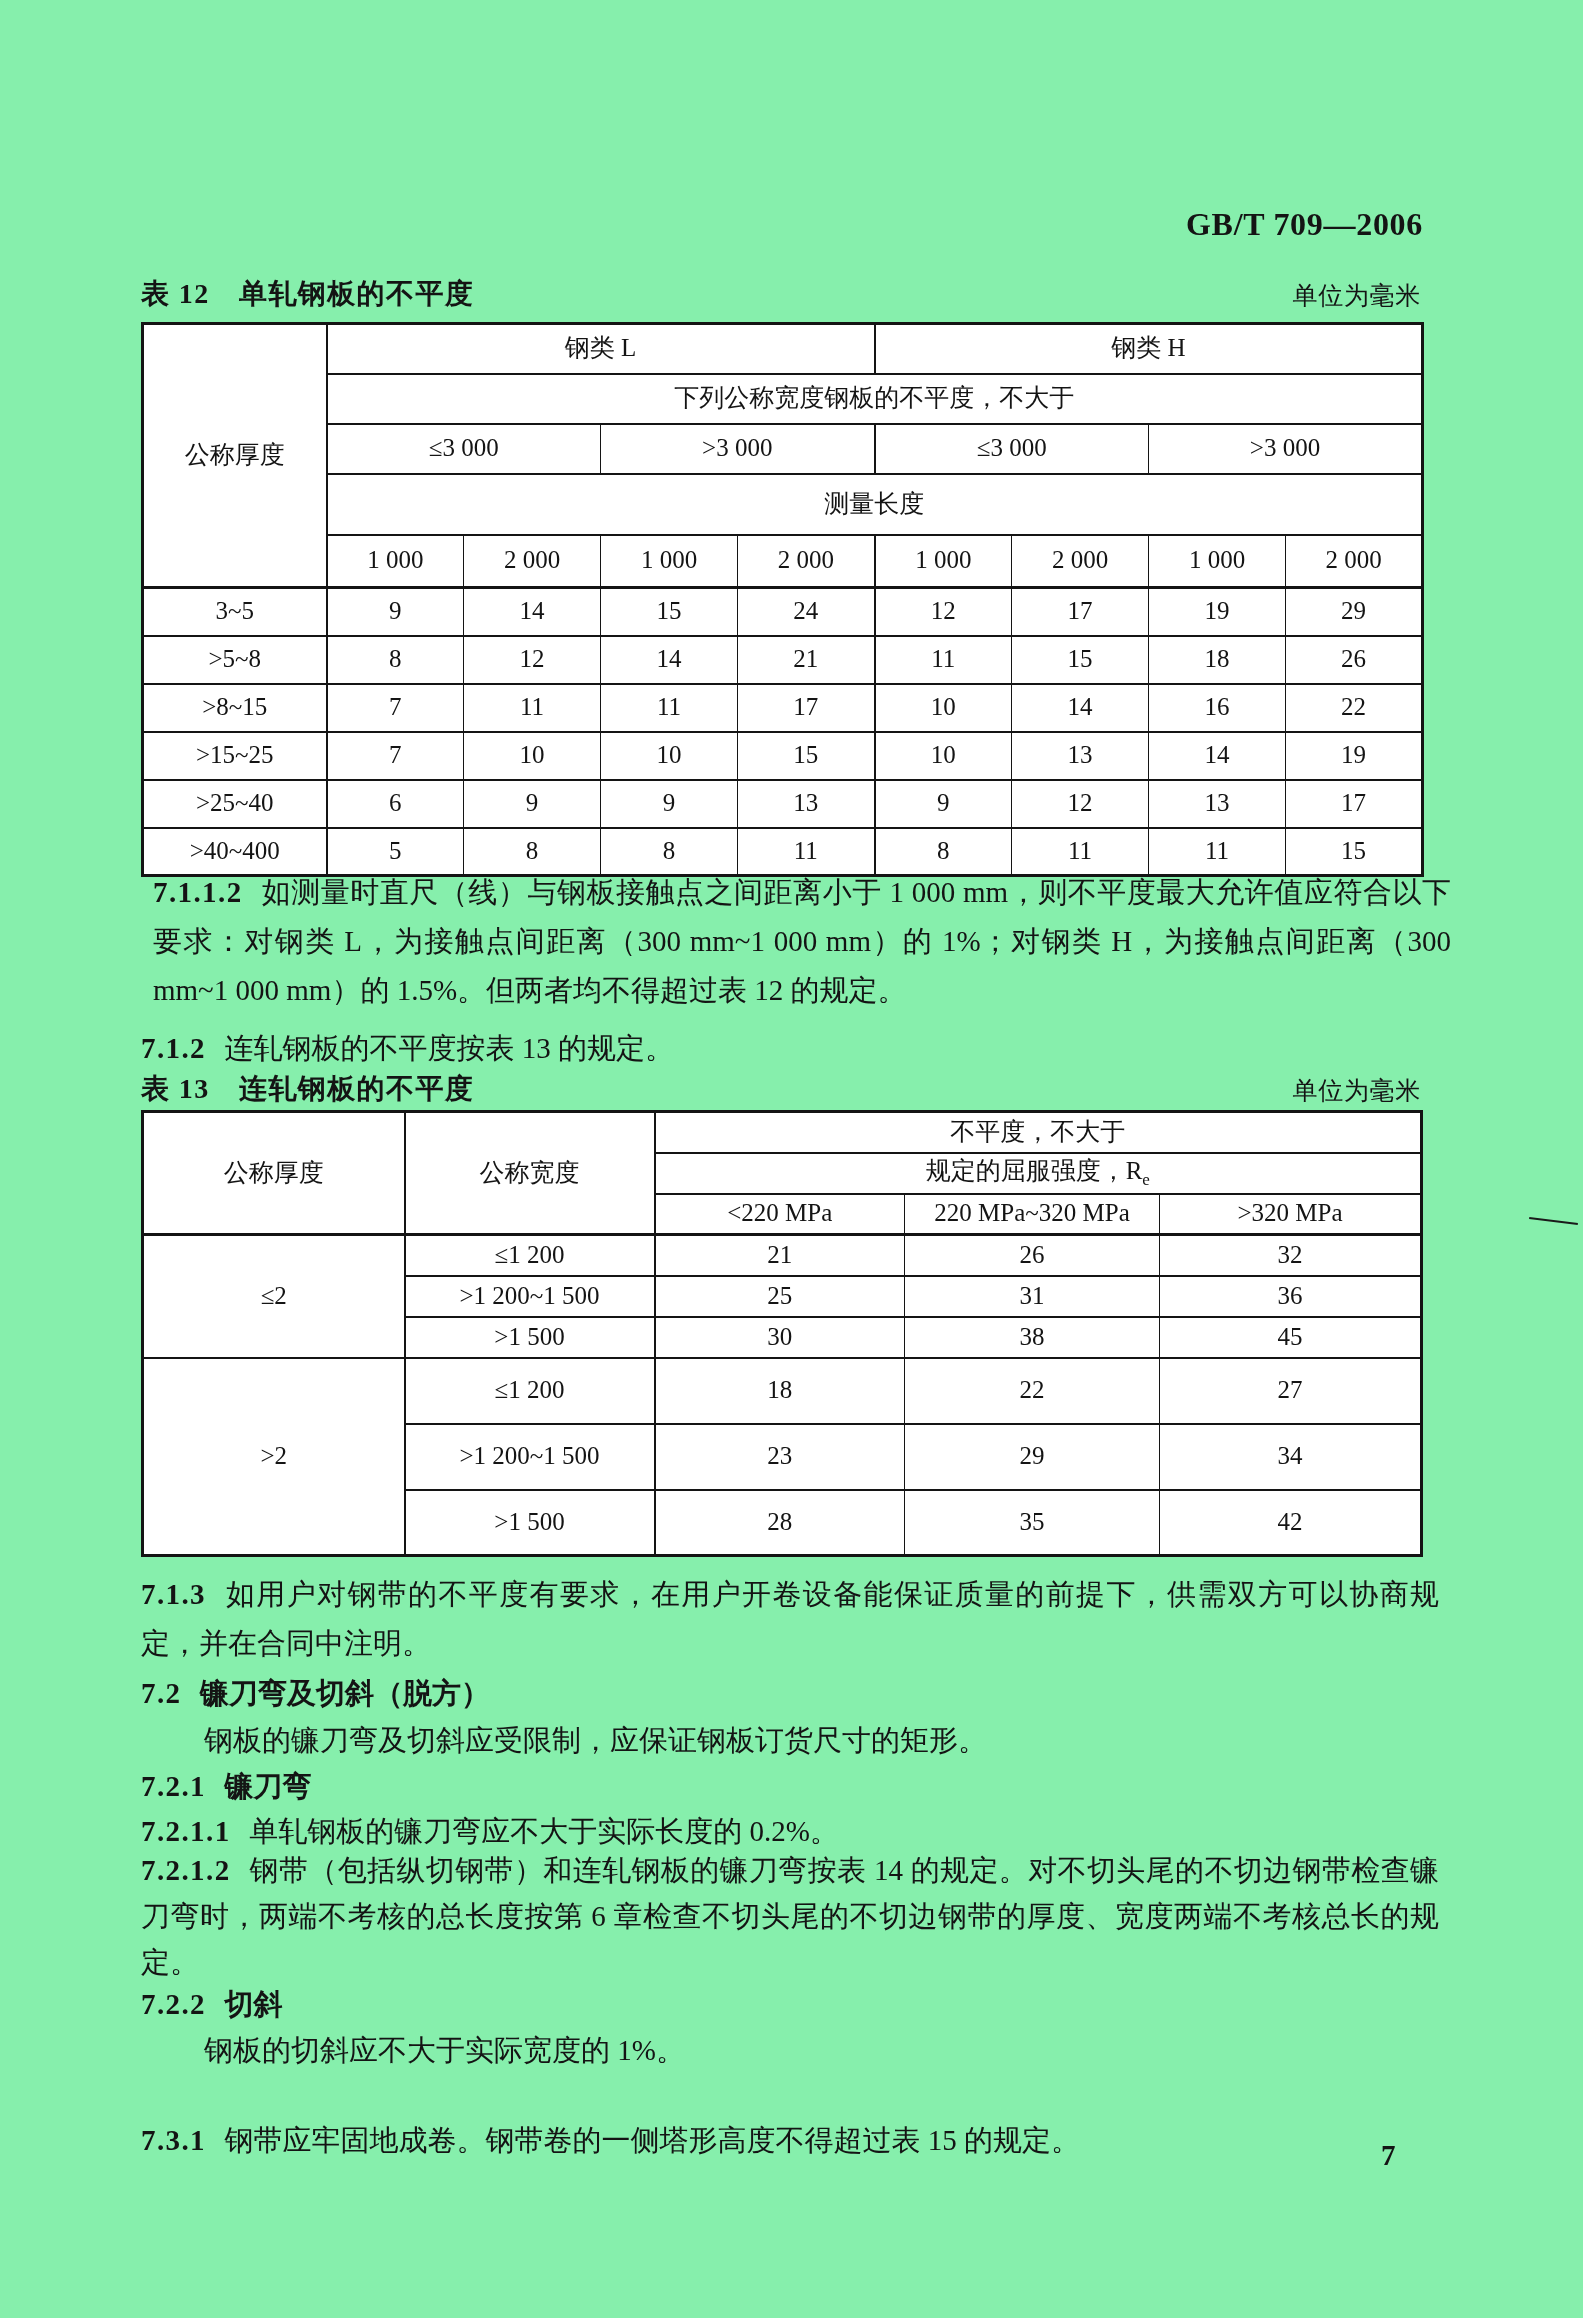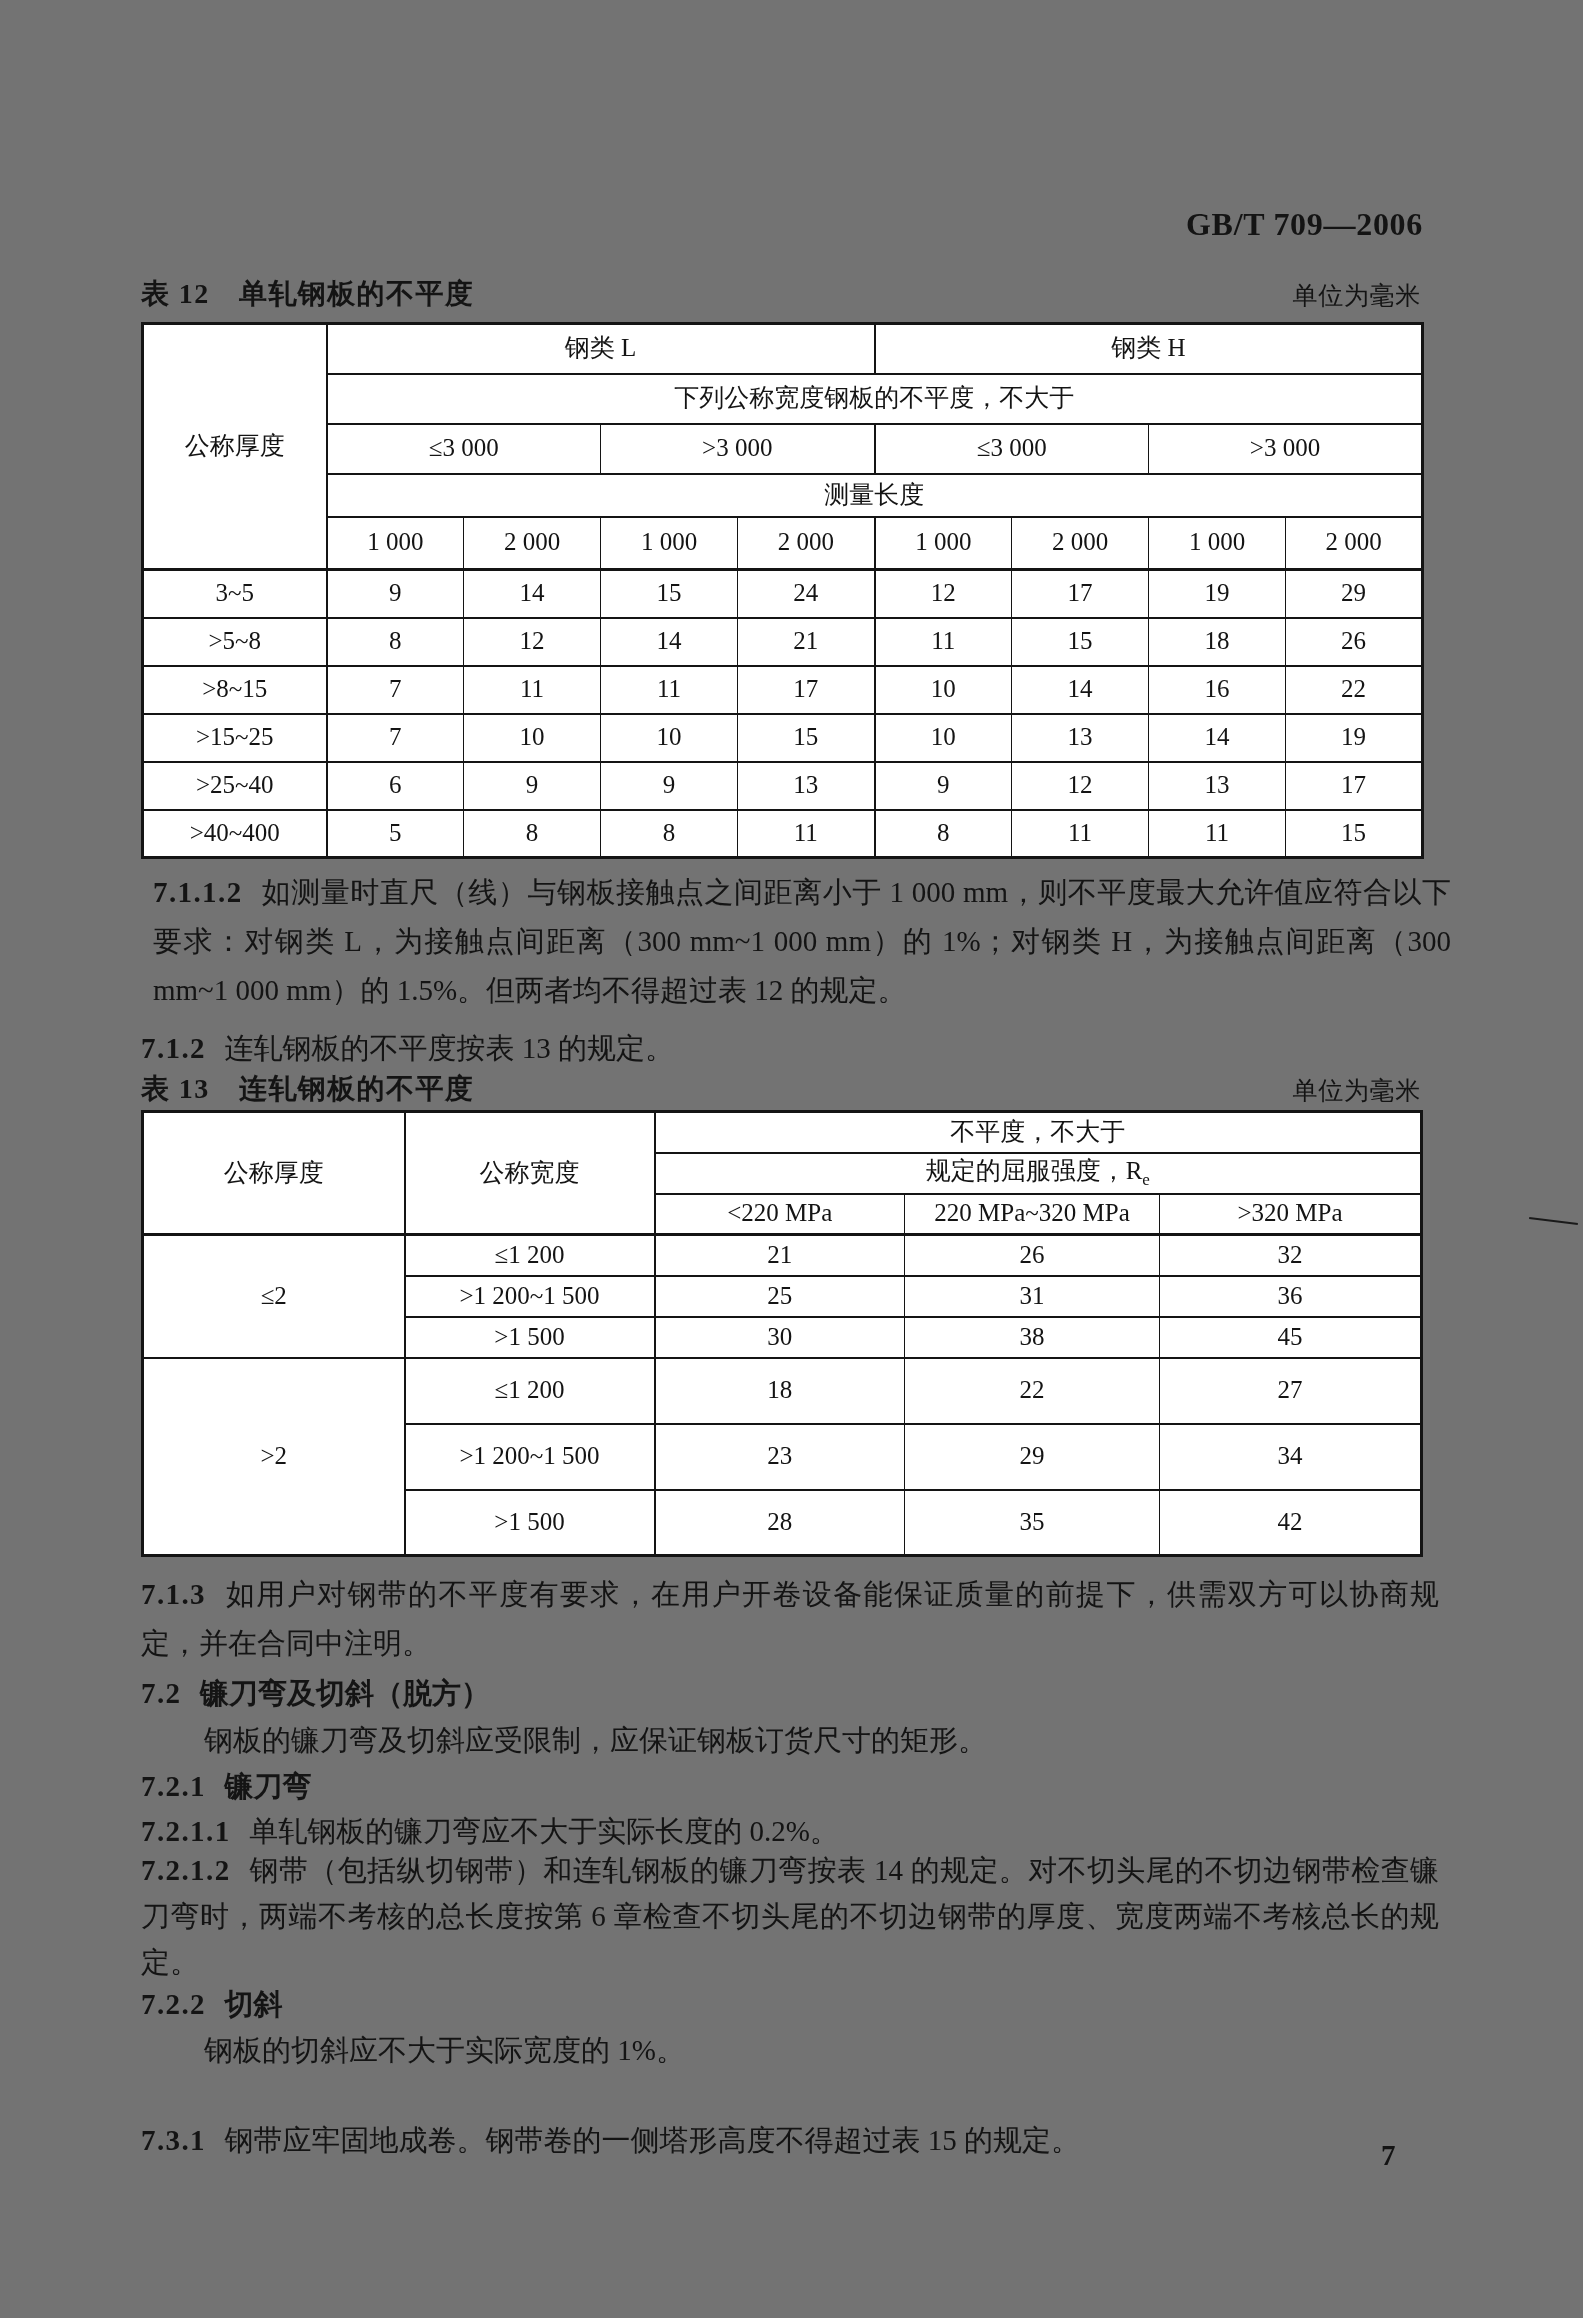--- a/index.html
+++ b/index.html
@@ -1,19 +1,19 @@
 <!DOCTYPE html>
 <html style="font-size:11.4px"><head>
 <meta charset="utf-8">
 <style>
   html,body{margin:0;padding:0;background:#e8e8e8;}
   .page{
     position:relative;
     width:1584px;height:2319px;
-    background:#737373;
+    background:#86efac;
     font-family:"Liberation Serif","DejaVu Serif",serif;
     color:#141414;
     overflow:hidden;
   }
   .doc-number{
     position:absolute;top:206px;right:161px;
     font-size:32px;font-weight:700;letter-spacing:0.7px;
   }
   .caption-row{position:absolute;left:141px;width:1280px;height:37px;}
   .caption-row .caption{
@@ -34,21 +34,21 @@
     overflow:hidden;
   }
   .t12{left:141px;top:322px;width:1280px;}
   .t13{left:141px;top:1110px;width:1280px;}
   .t12 td,.t13 td{border-top-width:2.1px;border-bottom-width:2.1px;}
   table{border:3.6px solid #141414;}
   td.maj{border-right-width:2.1px;}
   tr.sep td{border-top-width:3.6px;}
   tr.gsep td{border-top-width:2.9px;}
   .t12 tr.h1{height:50px;} .t12 tr.h2{height:50px;} .t12 tr.h3{height:50px;}
-  .t12 tr.h4{height:43px;} .t12 tr.h5{height:53px;}
+  .t12 tr.h4{height:61px;} .t12 tr.h5{height:53px;}
   .t12 tr.d{height:48px;}
   .t13 tr.h{height:41px;}
   .t13 tr.g1{height:41px;}
   .t13 tr.g2{height:66px;}
   sub{font-size:17px;}
 
   .para,.heading{
     position:absolute;left:141px;width:1298px;
     font-size:29px;line-height:49px;
   }

